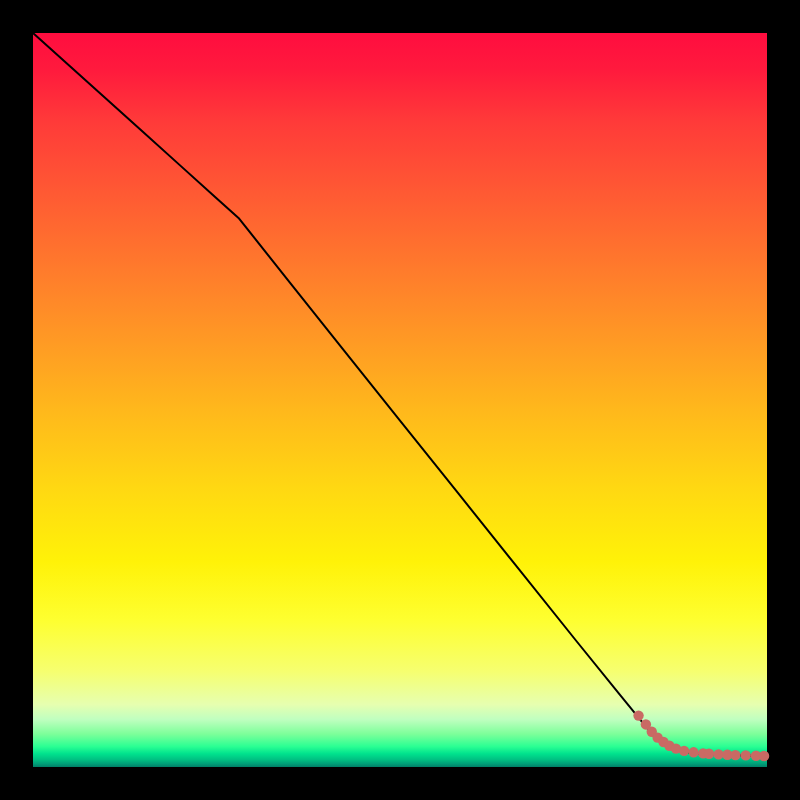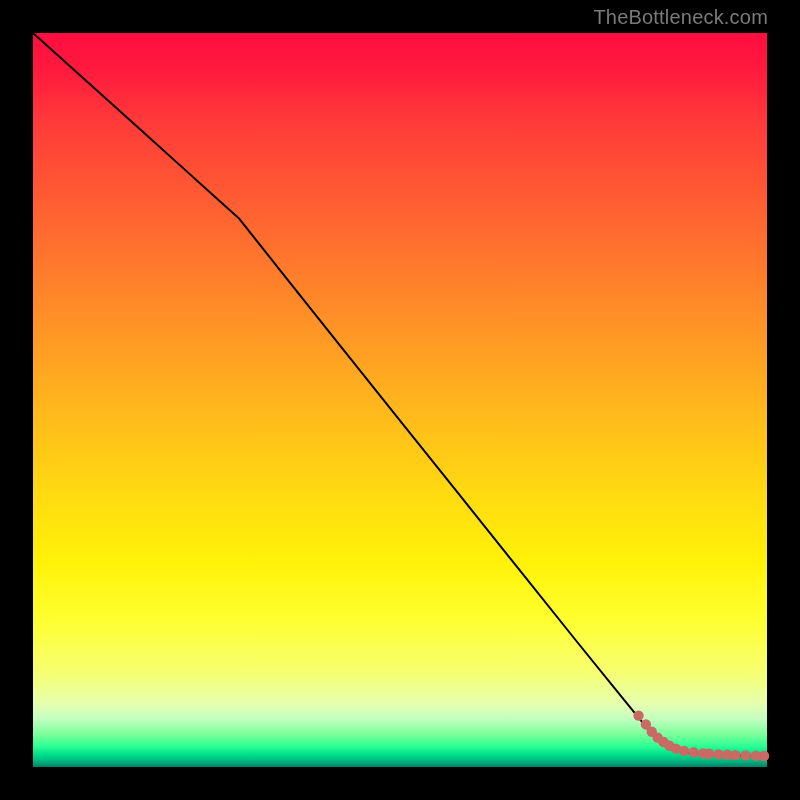--- a/index.html
+++ b/index.html
@@ -64,21 +64,20 @@
     width: 800px;
     height: 800px;
     pointer-events: none;
   }
 </style>
 </head>
 <body>
 
 <div class="frame">
   <div class="plot-area"></div>
-  <div class="watermark">TheBottleneck.com</div>
   <svg class="overlay" viewBox="0 0 800 800">
     <g id="chart-layer">
         <path d="M33.00 33.00 L69.70 66.03 L106.40 99.06 L143.10 132.09 L179.80 165.12 L216.50 198.15 L238.52 217.97 L289.90 282.56 L341.28 347.15 L400.00 420.55 L458.72 493.95 L517.44 567.35 L576.16 640.75 L620.20 695.07 L642.22 722.23 L656.90 739.84 L671.58 748.65 L686.26 752.32 L700.94 753.79 L715.62 754.52 L730.30 755.26 L744.98 755.62 L759.66 755.99 L767.00 755.99" fill="none" stroke="#000000" stroke-width="2" stroke-linecap="round" stroke-linejoin="round"></path>
         <circle cx="638.55" cy="715.62" r="5.2" fill="#c96a64" stroke="#c96a64" stroke-width="0"></circle>
         <circle cx="645.89" cy="724.43" r="5.2" fill="#c96a64" stroke="#c96a64" stroke-width="0"></circle>
         <circle cx="651.76" cy="731.77" r="5.2" fill="#c96a64" stroke="#c96a64" stroke-width="0"></circle>
         <circle cx="657.63" cy="737.64" r="5.2" fill="#c96a64" stroke="#c96a64" stroke-width="0"></circle>
         <circle cx="663.51" cy="742.04" r="5.2" fill="#c96a64" stroke="#c96a64" stroke-width="0"></circle>
         <circle cx="669.38" cy="745.71" r="5.2" fill="#c96a64" stroke="#c96a64" stroke-width="0"></circle>
         <circle cx="675.98" cy="748.65" r="5.2" fill="#c96a64" stroke="#c96a64" stroke-width="0"></circle>

